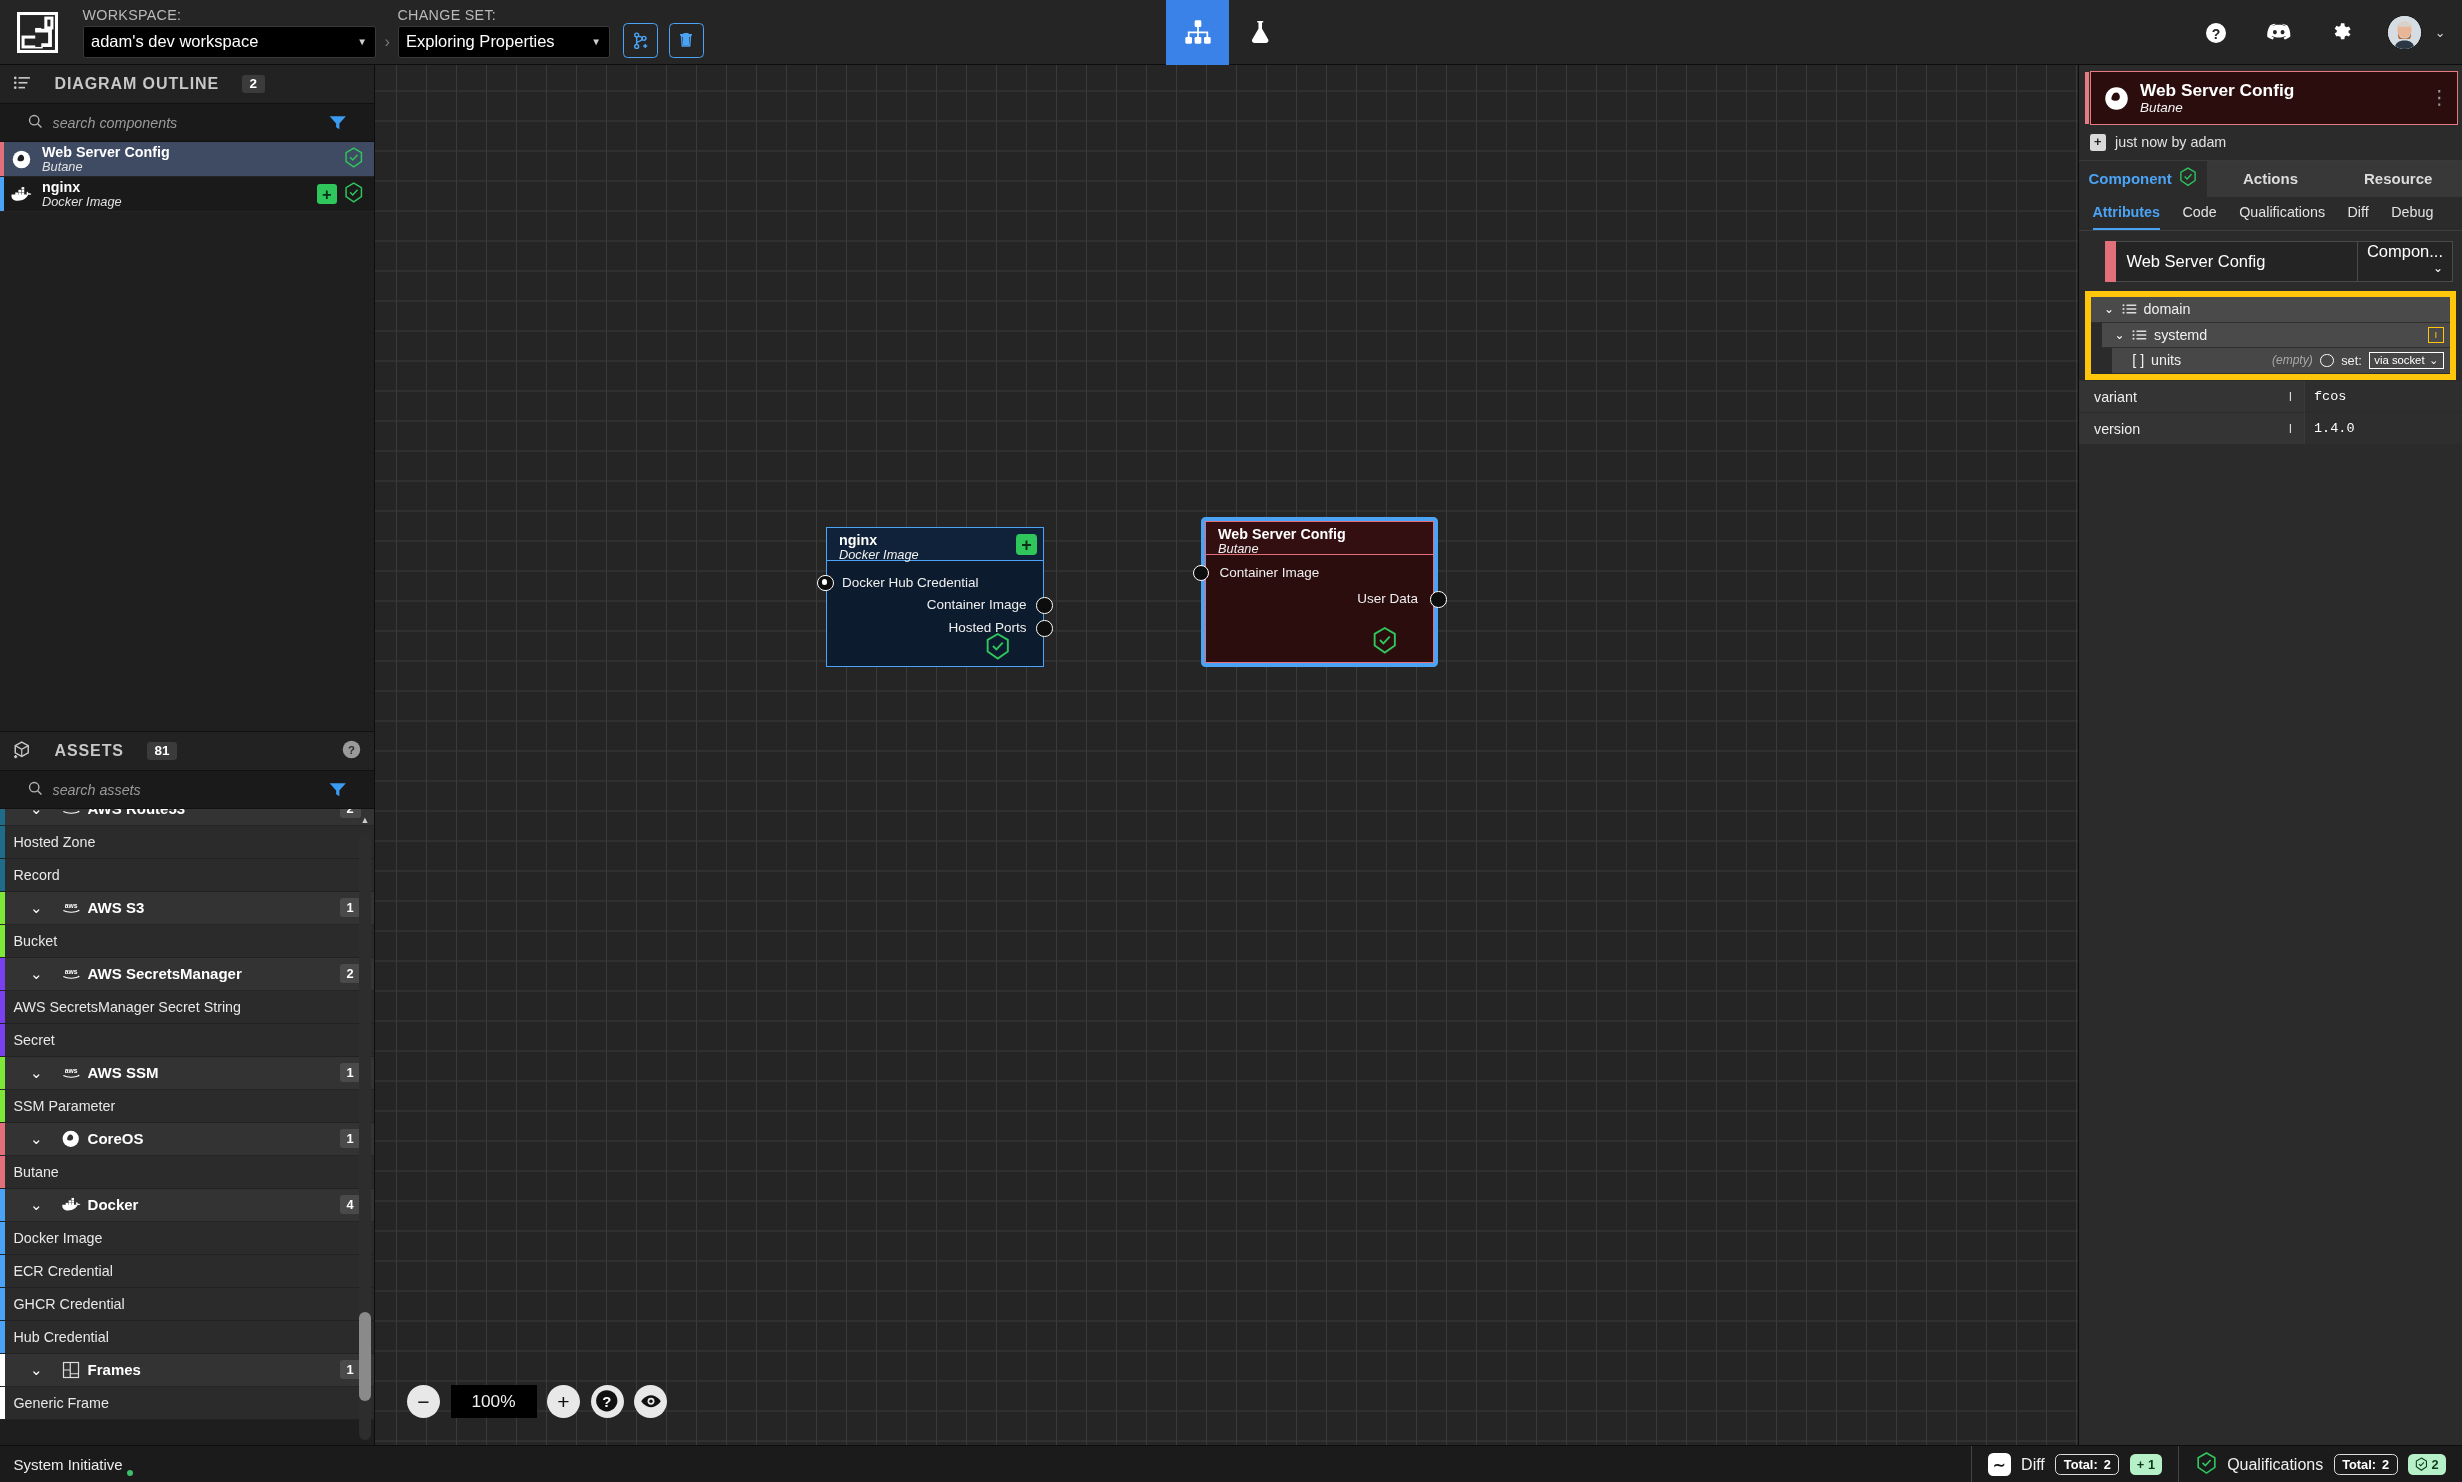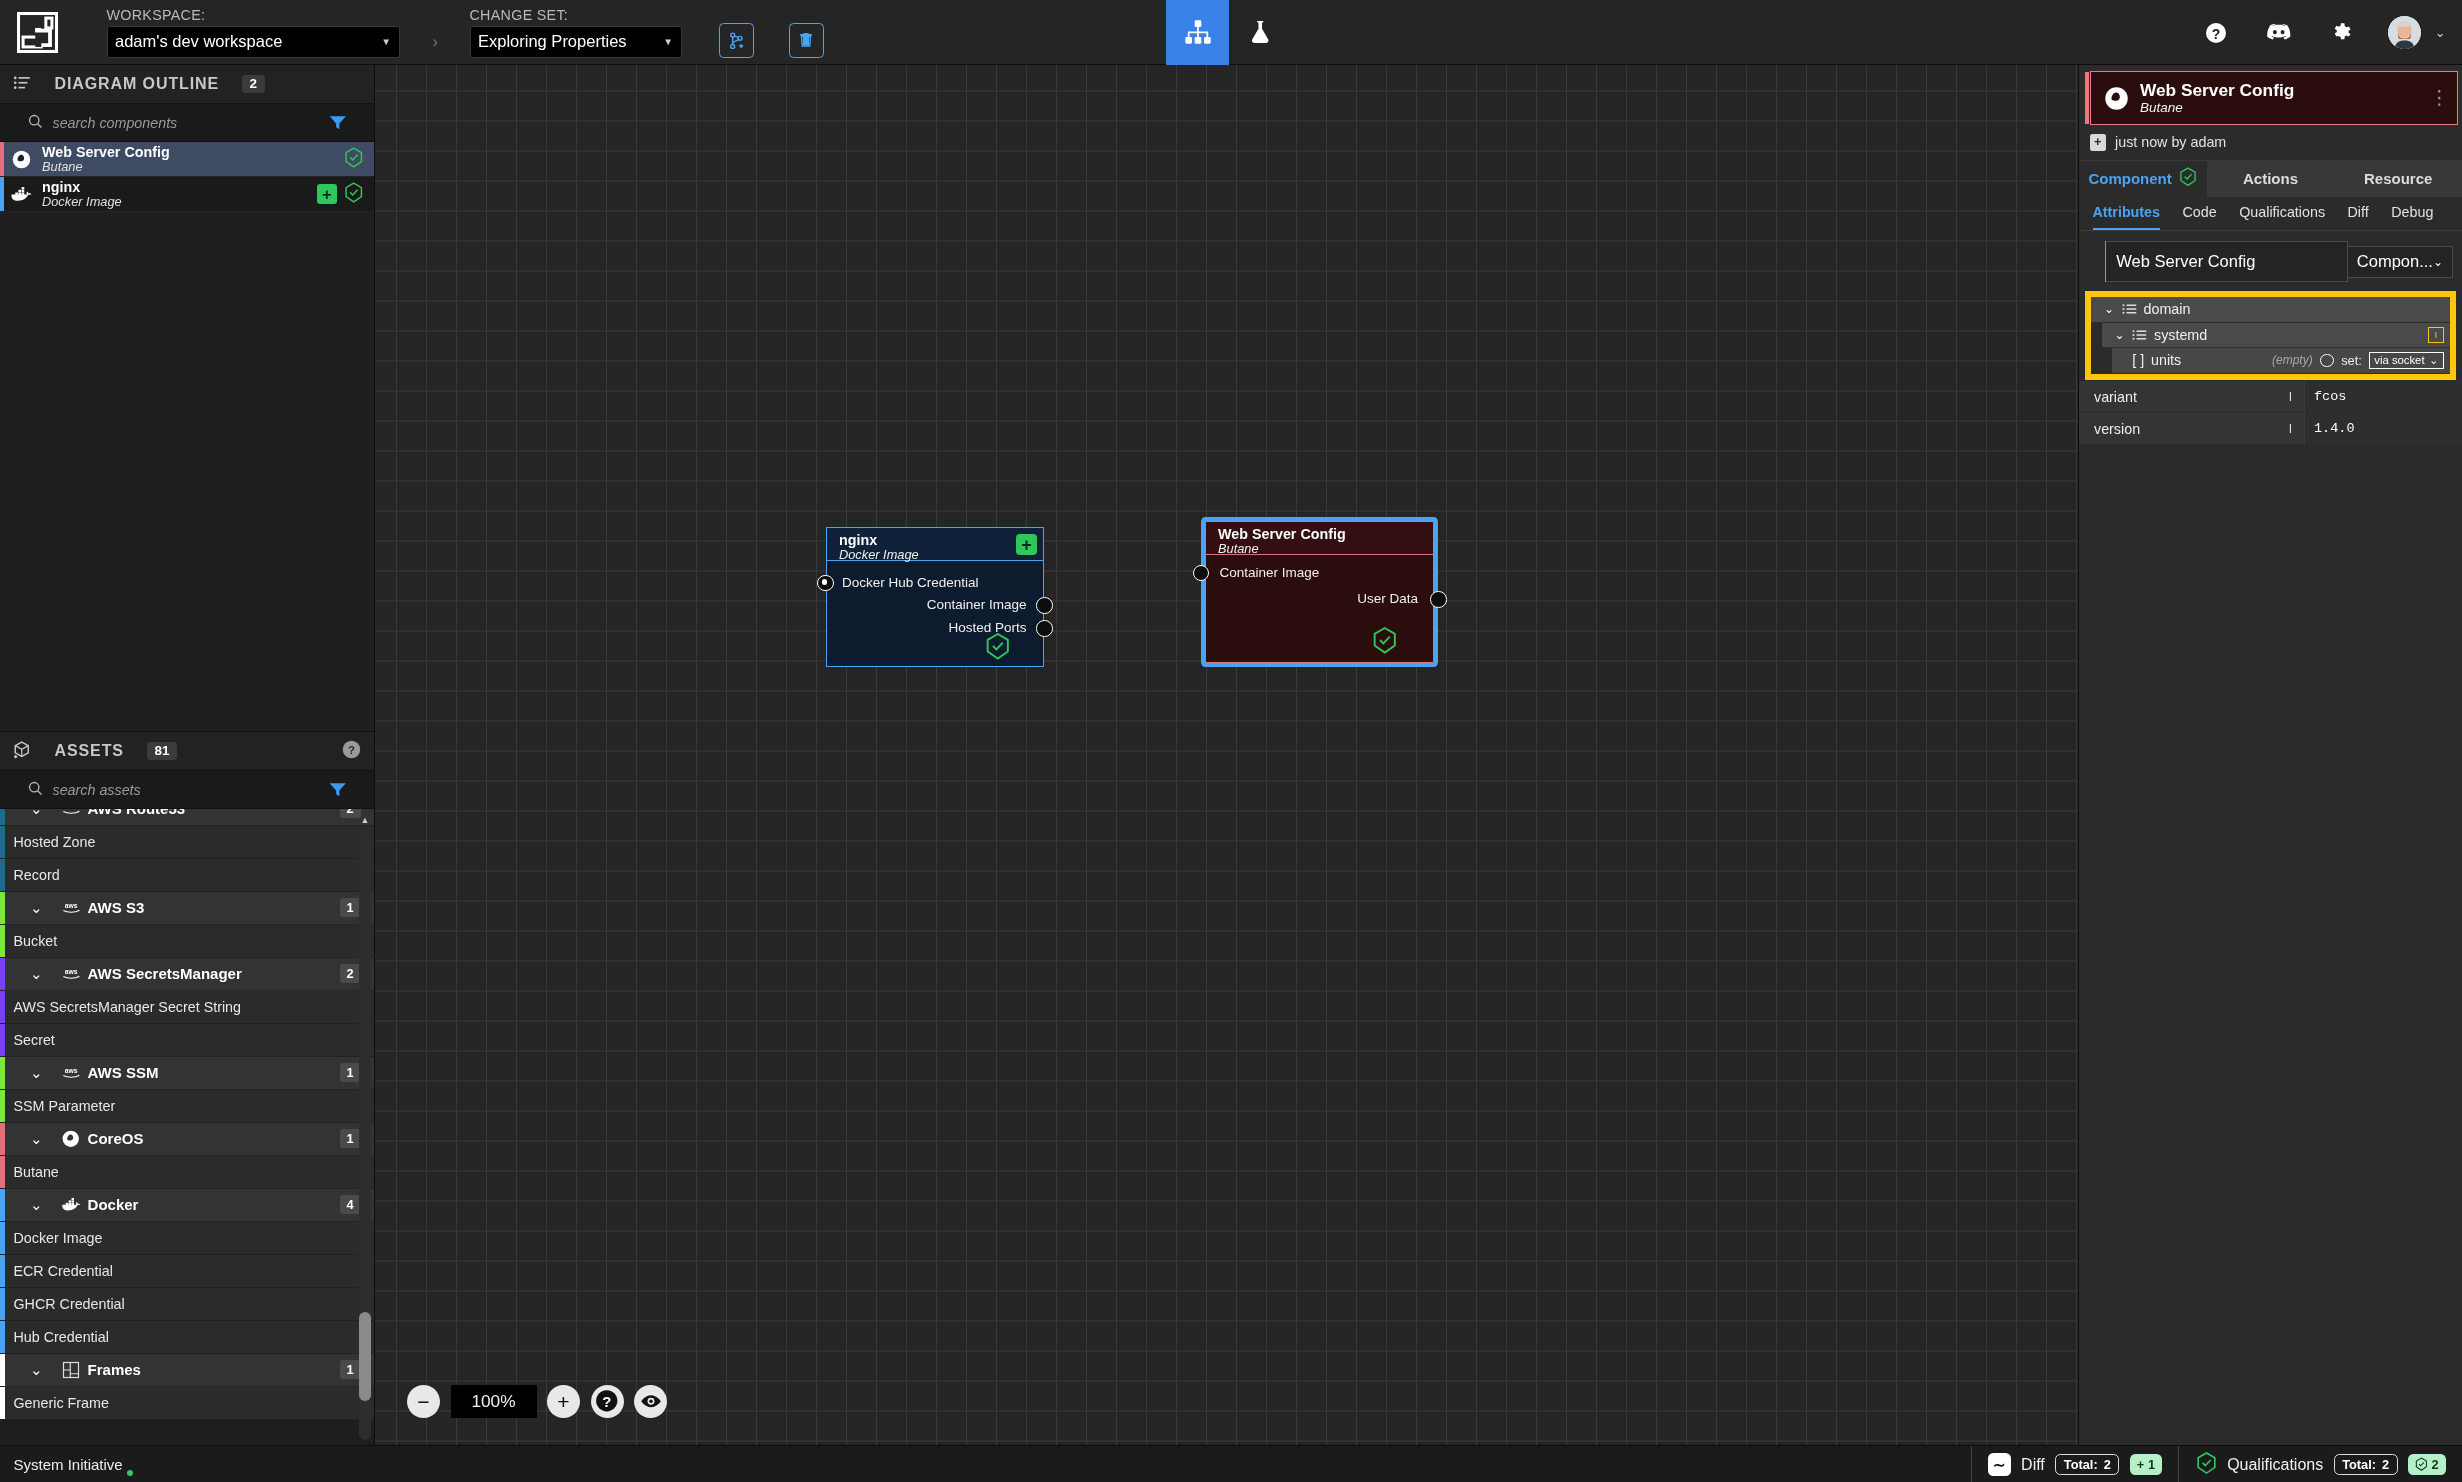--- a/index.html
+++ b/index.html
@@ -9,21 +9,21 @@
     font-family: "Liberation Sans", sans-serif;
     color: #e6e6e6;
     overflow: hidden;
   }
   #app { position: relative; width: 2462px; height: 1483px; }
 
   
   .topbar {
     position: absolute; left: 0; top: 0; width: 2462px; height: 65px;
     background: #252525; border-bottom: 0.8px solid #0d0d0d;
-    display: flex; align-items: center; gap: 24px;
+    display: flex; align-items: center;
   }
   .logo-box { width: 75px; height: 65px; display: flex; align-items: center; justify-content: center; }
   .logo-mark { width: 41px; height: 41px; position: relative; }
   .logo-mark svg { display: block; }
 
   .field-group { display: flex; flex-direction: column; justify-content: center; height: 65px; }
   .field-label {
     font-size: 14.3px; color: #b9b9b9; letter-spacing: 0.3px;
     margin-bottom: 3px; font-weight: 400;
   }
@@ -220,22 +220,22 @@
   .rp-subtab.active { color: #4ba3f5; font-weight: bold; border-bottom-color: #4ba3f5; }
 
   .name-row { display: flex; align-items: center; gap: 0; padding: 10.5px 9px 7.5px 25.5px; }
   .color-swatch { width: 28.5px; height: 41px; background: #e2707b; }
   .name-input {
     flex: 1; height: 41px; background: #242424; border: 0.8px solid #4a4a4a; border-left: 0;
     color: #fff; font-size: 16.5px; padding: 0 10.5px; outline: 0;
     font-family: "Liberation Sans", sans-serif;
   }
   .type-select {
-    width: 110px; height: 32px; background: #242424; border: 0.8px solid #4a4a4a; border-left: 0;
-    color: #fff; font-size: 16.5px; display: flex; align-items: center; padding: 0 9px; cursor: pointer;
+    width: 110px; height: 41px; background: #242424; border: 0.8px solid #4a4a4a; border-left: 0;
+    color: #fff; font-size: 16.5px; display: flex; align-items: center; padding: 0 9px; cursor: pointer; flex-direction: column;
   }
   .type-select .caret { margin-left: auto; font-size: 12px; }
 
   .hl-box { margin: 1.5px 6px 0 6px; border: 6px solid #ffc60b; background: #ffc60b; }
   .attr-rows { background: #2b2b2b; }
   .attr-row {
     display: flex; align-items: center; height: 25.5px; position: relative;
     border-bottom: 0.8px solid #2f2f2f;
   }
   .attr-row.lvl0 { background: #4a4a4a; }

